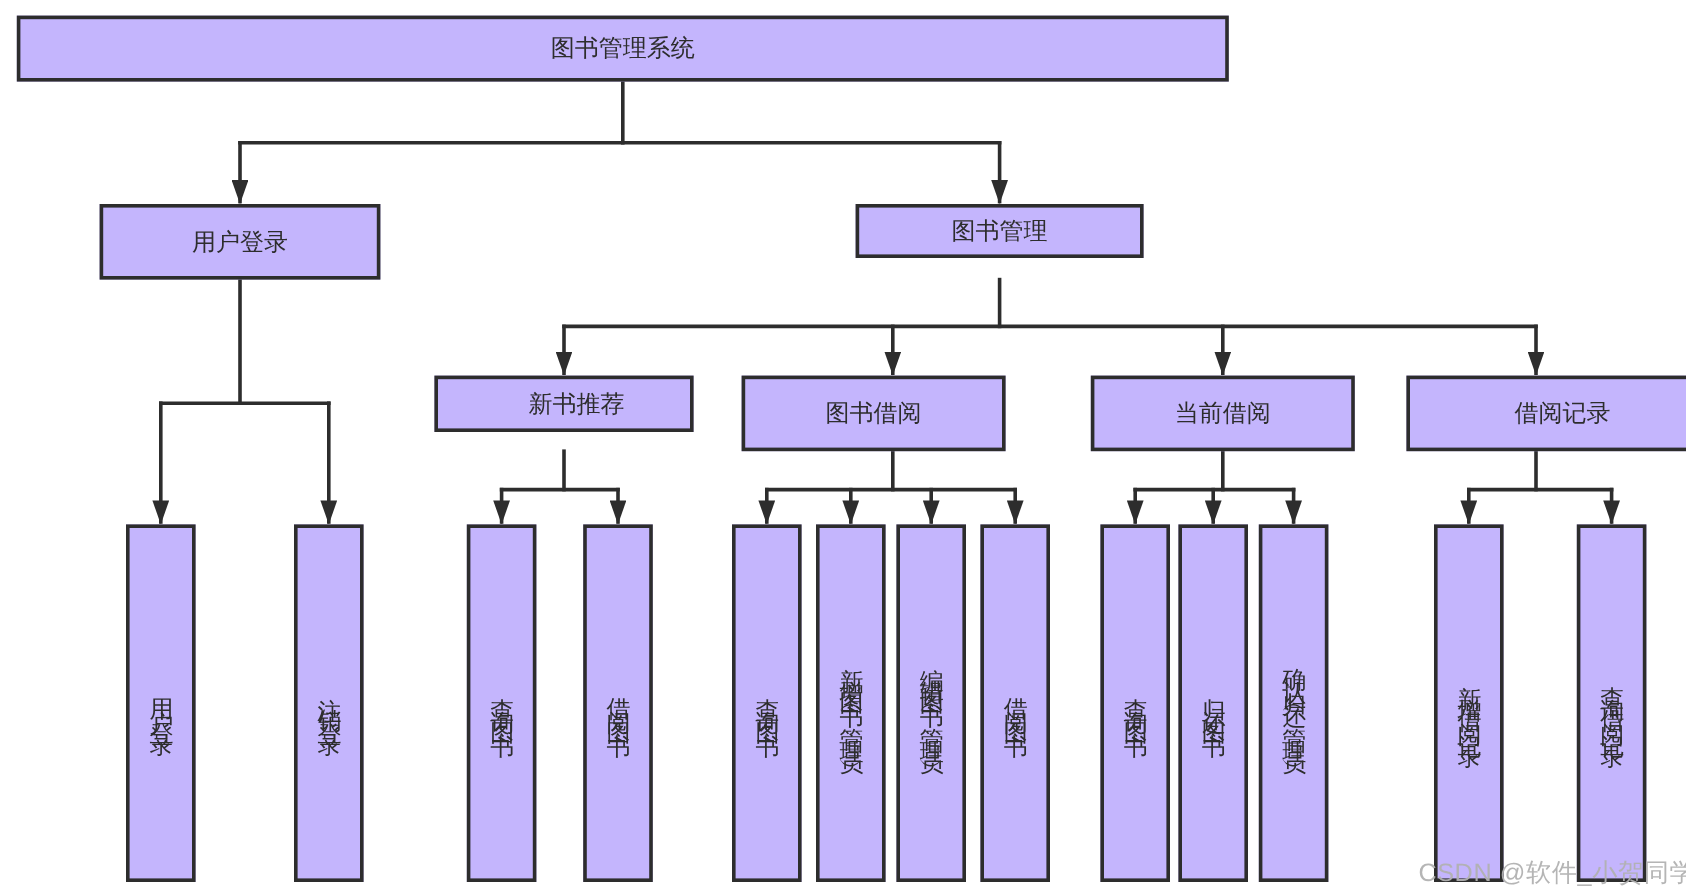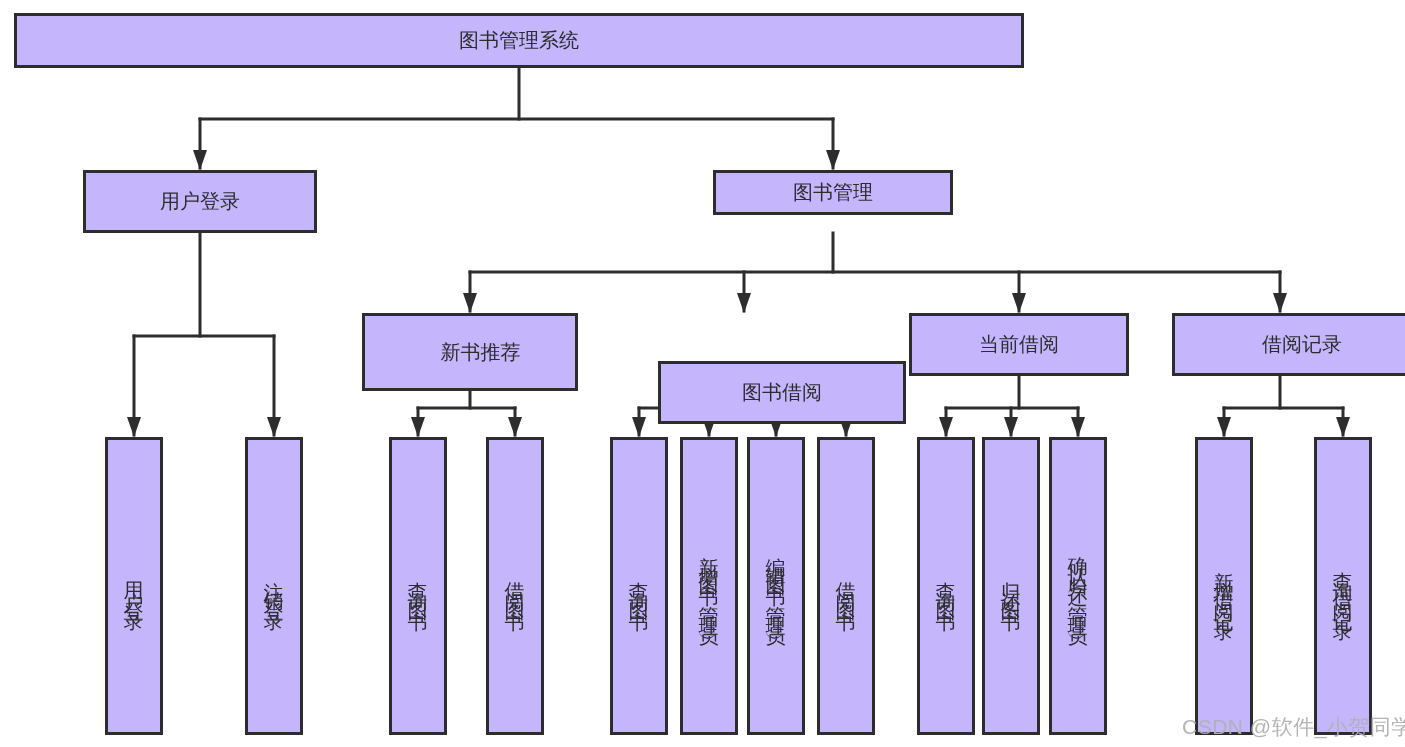--- a/index.html
+++ b/index.html
@@ -117,22 +117,22 @@
         <line x1="1343" y1="408" x2="1343" y2="435" marker-end="url(#ah)"></line>
       </g>
     </g>
   </svg>
 
   <div class="node" style="left:14px; top:13px; width:1010px; height:55px;">图书管理系统</div>
 
   <div class="node" style="left:83px; top:170px; width:234px; height:63px;">用户登录</div>
   <div class="node" style="left:713px; top:170px; width:240px; height:45px;">图书管理</div>
 
-  <div class="node" style="left:362px; top:313px; width:216px; height:78px;padding-left:21px;">新书推荐</div>
-  <div class="node" style="left:658px; top:313px; width:248px; height:63px;margin-top:48px;">图书借阅</div>
+  <div class="node" style="left:362px; top:313px; width:216px; height:47px;padding-left:21px;">新书推荐</div>
+  <div class="node" style="left:618px; top:313px; width:220px; height:63px;">图书借阅</div>
   <div class="node" style="left:909px; top:313px; width:220px; height:63px;">当前借阅</div>
   <div class="node" style="left:1172px; top:313px; width:260px; height:63px;">借阅记录</div>
 
   <div class="node v" style="left:105px; top:437px; width:58px; height:298px;">用户登录</div>
   <div class="node v" style="left:245px; top:437px; width:58px; height:298px;">注销登录</div>
 
   <div class="node v" style="left:389px; top:437px; width:58px; height:298px;">查询图书</div>
   <div class="node v" style="left:486px; top:437px; width:58px; height:298px;">借阅图书</div>
 
   <div class="node v" style="left:610px; top:437px; width:58px; height:298px;">查询图书</div>

